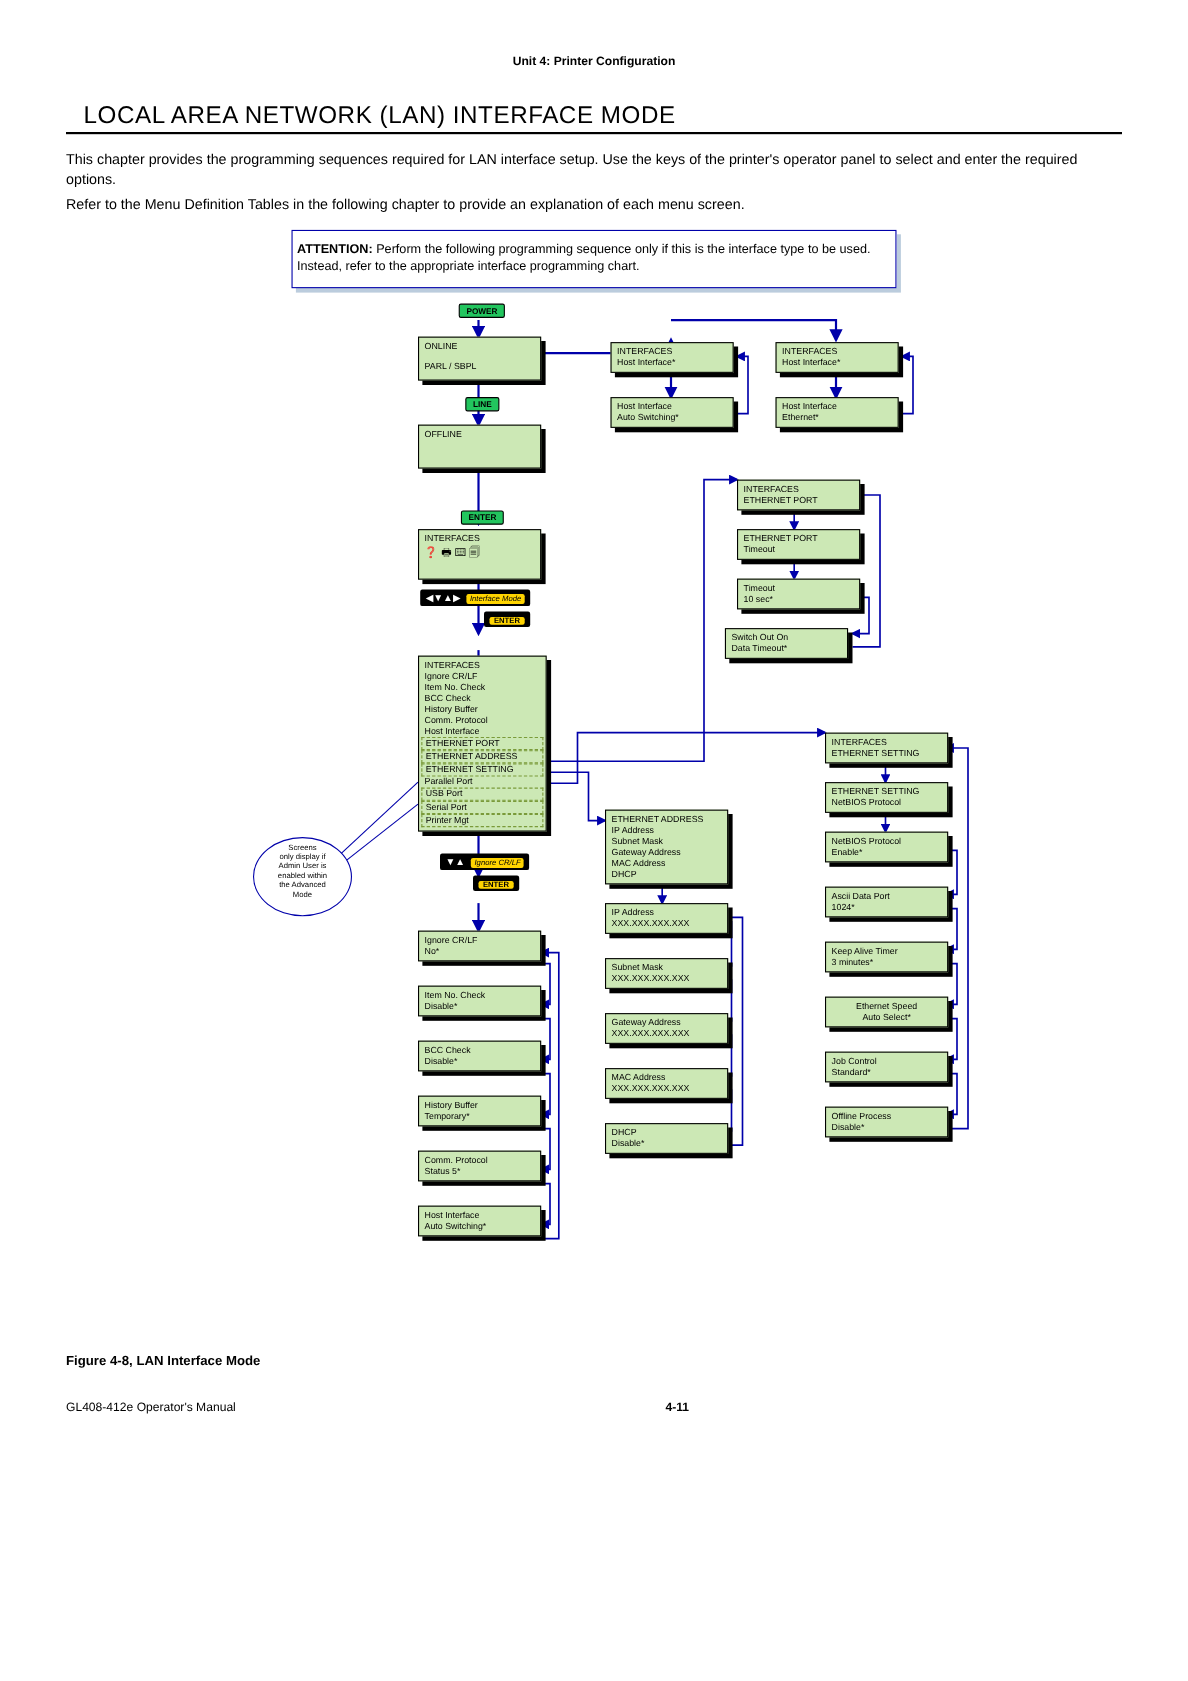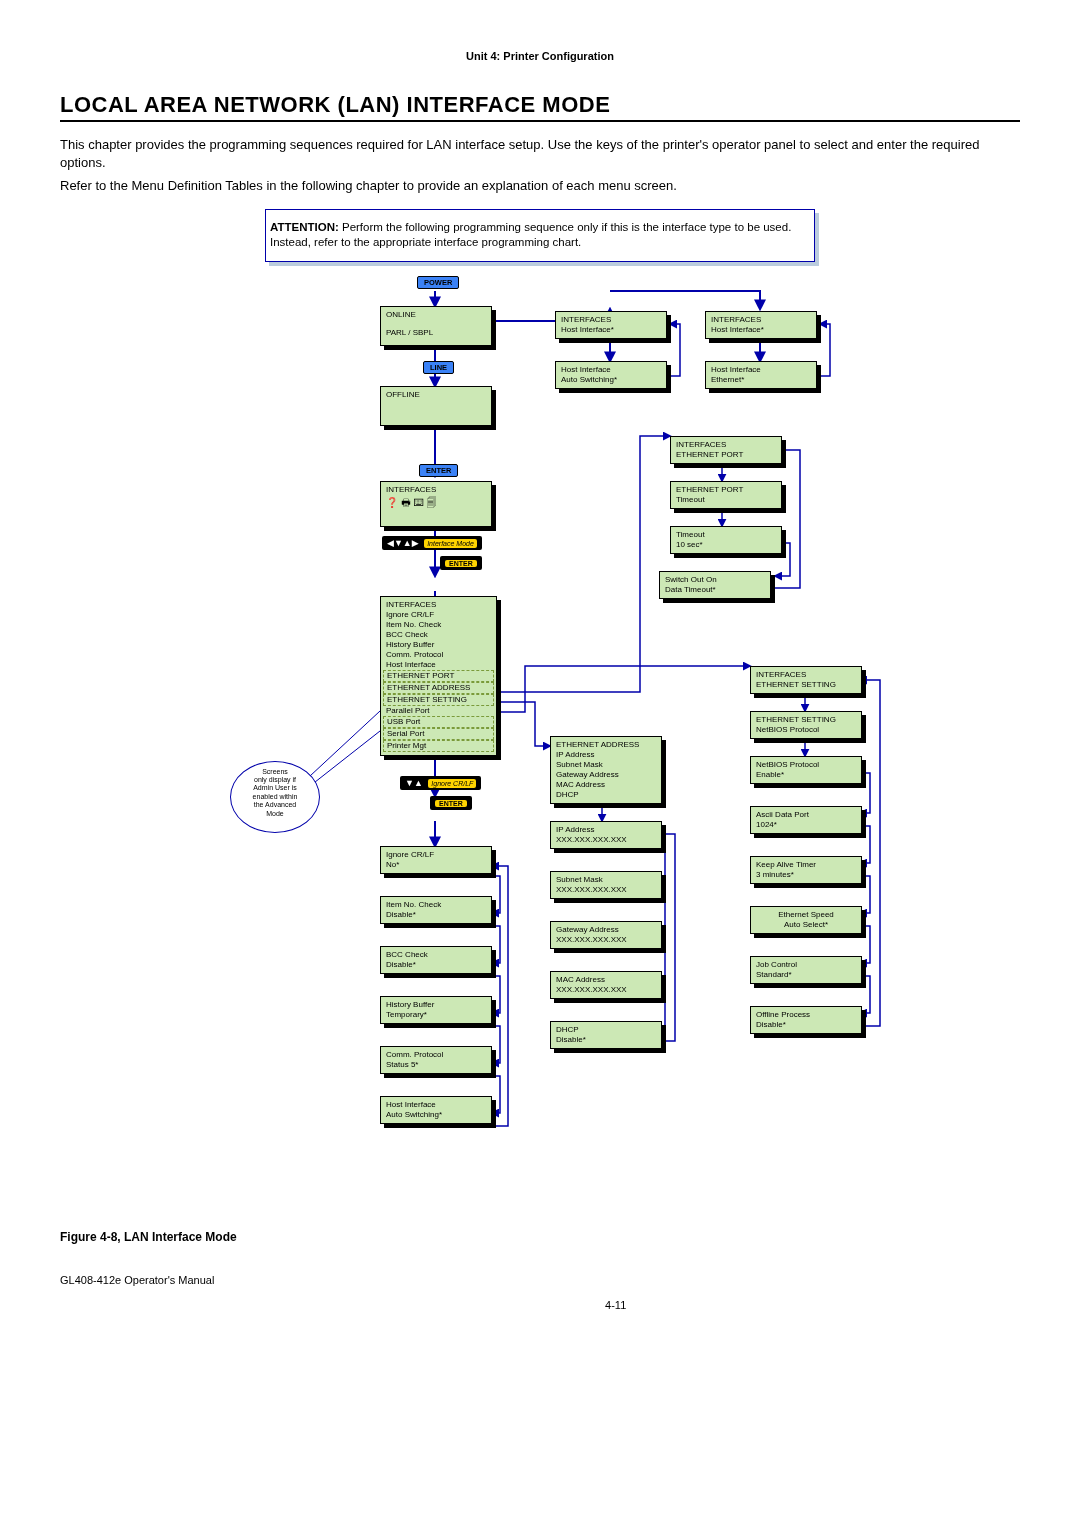--- a/index.html
+++ b/index.html
@@ -4,21 +4,21 @@
 <style>
   body {
     font-family: Arial, Helvetica, sans-serif;
     margin: 0;
     padding: 50px 60px;
     background: #fff;
     color: #000;
     width: 960px;
   }
   .header-small { font-size: 11px; font-weight: bold; text-align: center; margin-bottom: 30px; }
-  h1 { font-size: 22px; font-weight: bold; margin: 0 0 2px 0; letter-spacing: 0.5px; }
+  h1 { font-size: 22px; font-weight: normal; margin: 0 0 2px 16px; letter-spacing: 0.5px; }
   .hr { border-top: 2px solid #000; margin-bottom: 14px; }
   .body-text { font-size: 13px; line-height: 1.35; margin-bottom: 6px; }
   .attention-box {
     margin: 14px auto 14px auto;
     width: 540px;
     border: 1.5px solid #00a;
     padding: 10px 4px;
     font-size: 11.5px;
     line-height: 1.35;
     box-shadow: 4px 4px 0 #bcd;
@@ -36,21 +36,21 @@
     background: #cce8b5;
     border: 1px solid #000;
     padding: 3px 5px;
     box-shadow: 4px 4px 0 #000;
     font-size: 8px;
     line-height: 1.25;
   }
   .node .t { font-size: 8px; }
   .btn {
     position: absolute;
-    background: #3b82f6;
+    background: #22c55e;
     border: 1px solid #000;
     font-size: 7.5px;
     font-weight: bold;
     padding: 1px 6px;
     border-radius: 2px;
   }
   .nav {
     position: absolute;
     background: #000;
     color: #fff;
@@ -340,15 +340,15 @@
     <div>the Advanced</div>
     <div>Mode</div>
   </div>
 
 </div>
 
 <div class="fig-caption">Figure 4-8, LAN Interface Mode</div>
 
 <div class="footer">
   <span>GL408-412e Operator's Manual</span>
-  <span style="font-weight:normal;margin-top:25px;">4-11</span>
+  <span style="font-weight:bold;">4-11</span>
   <span>&nbsp;</span>
 </div>
 
 </body></html>

